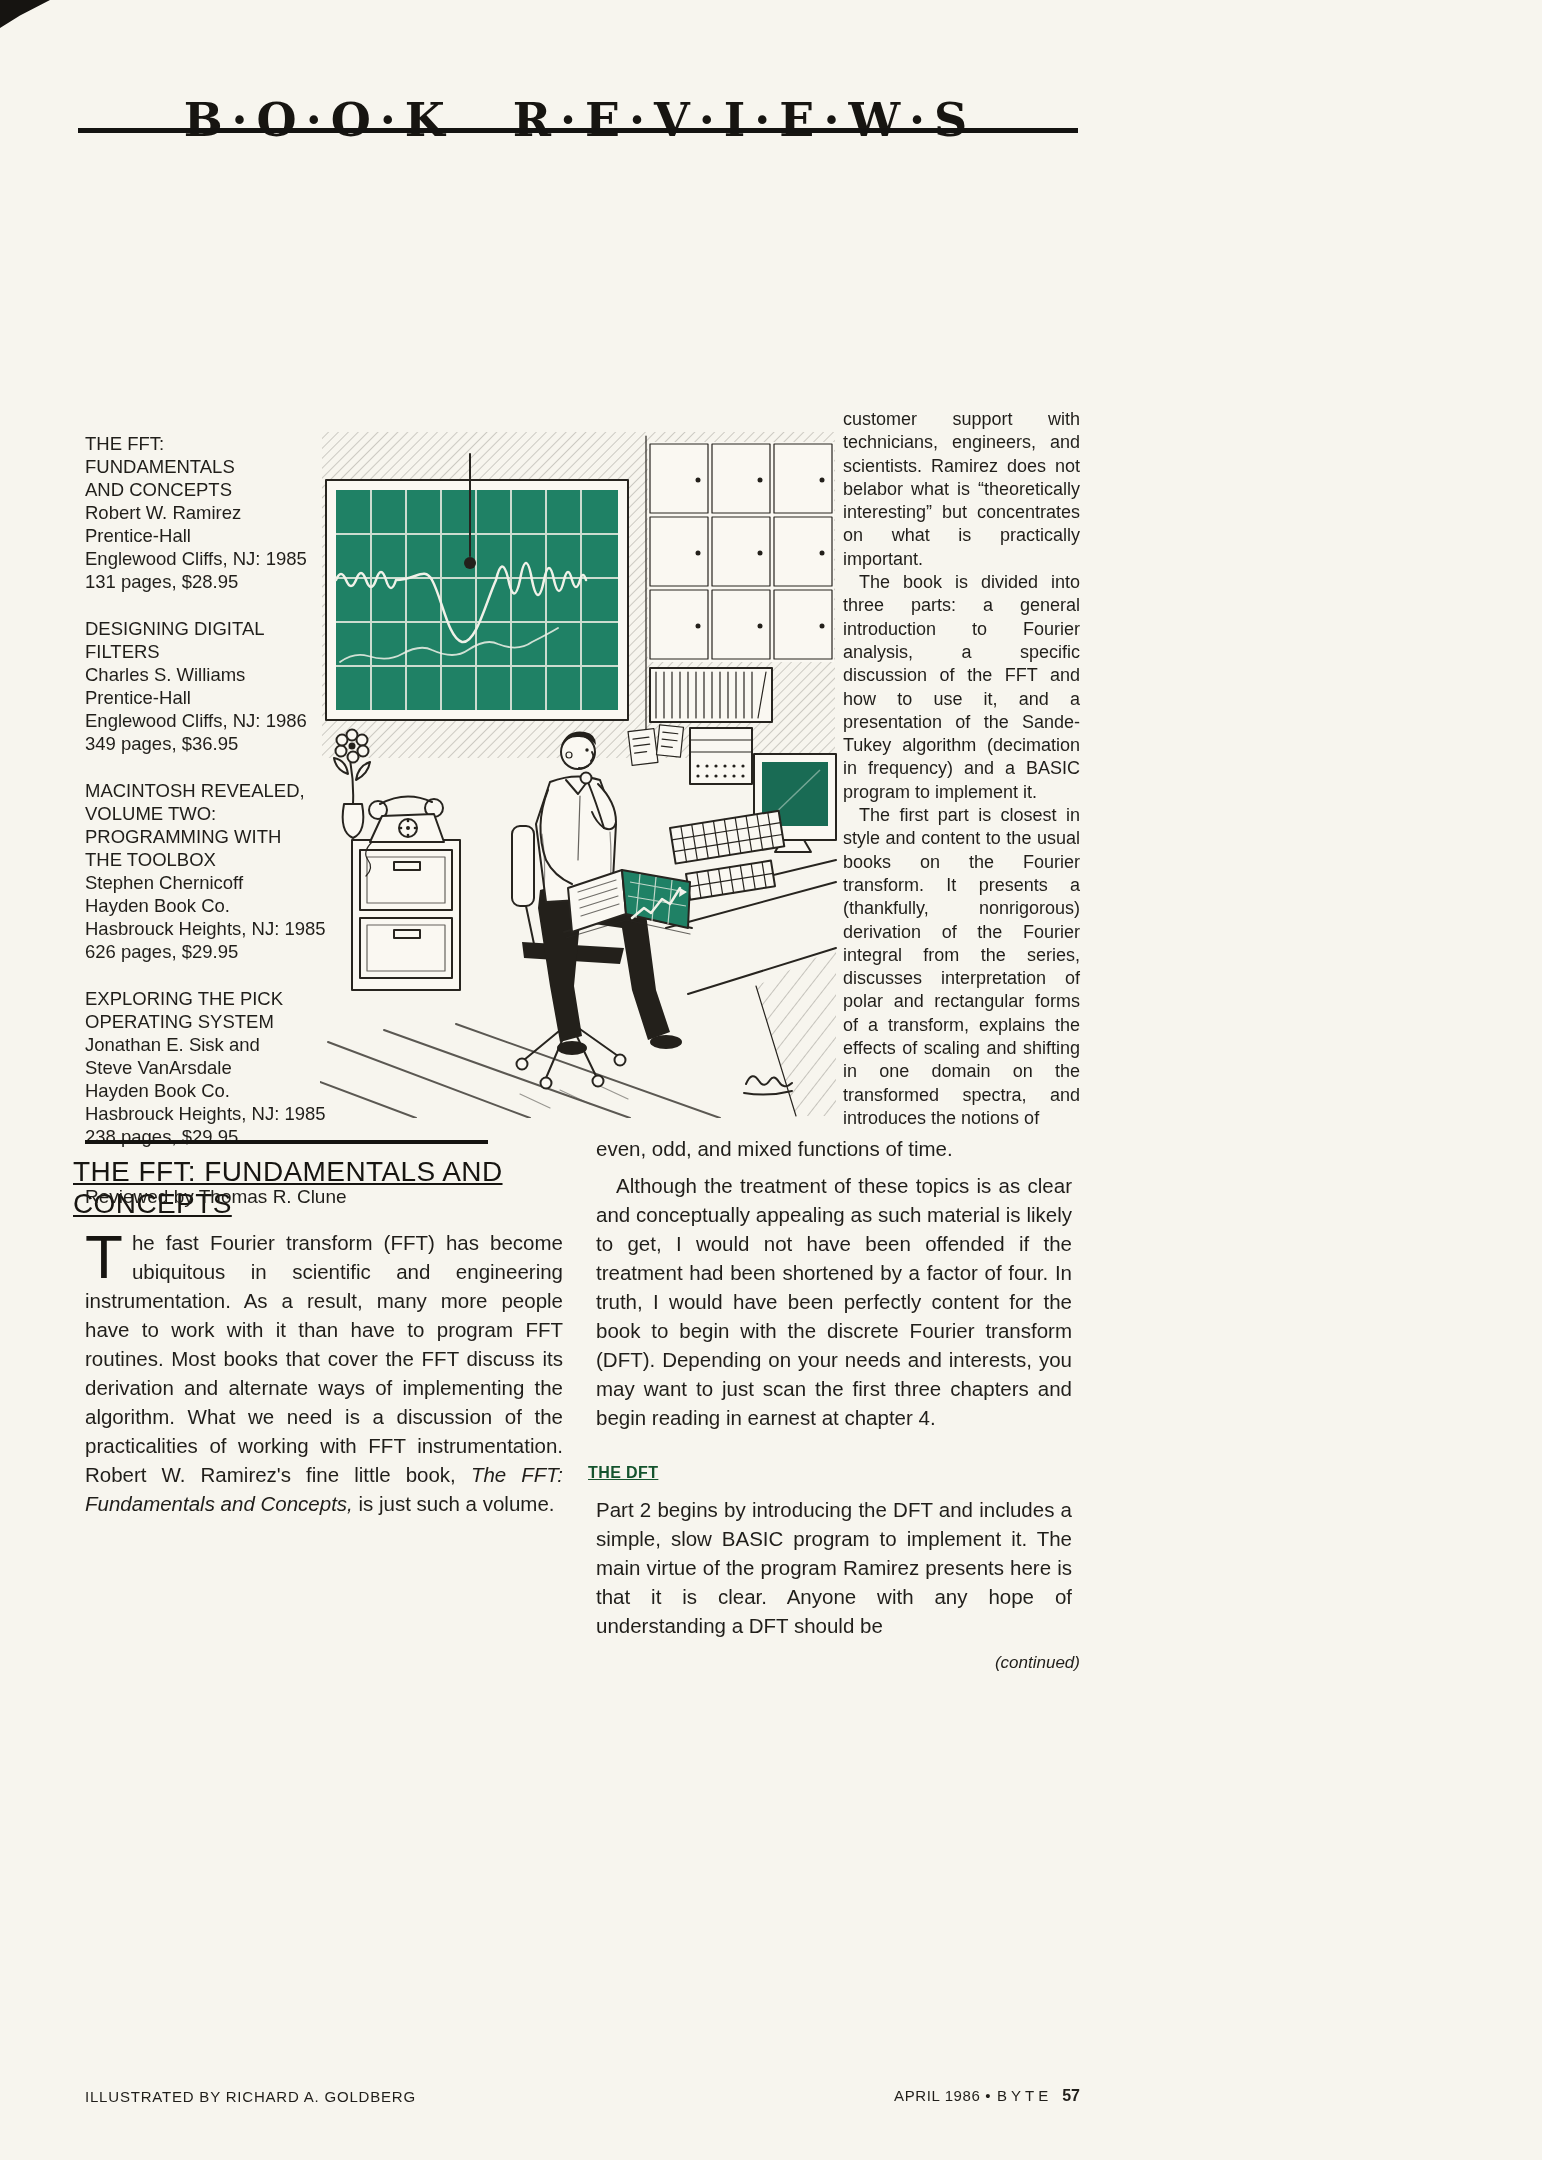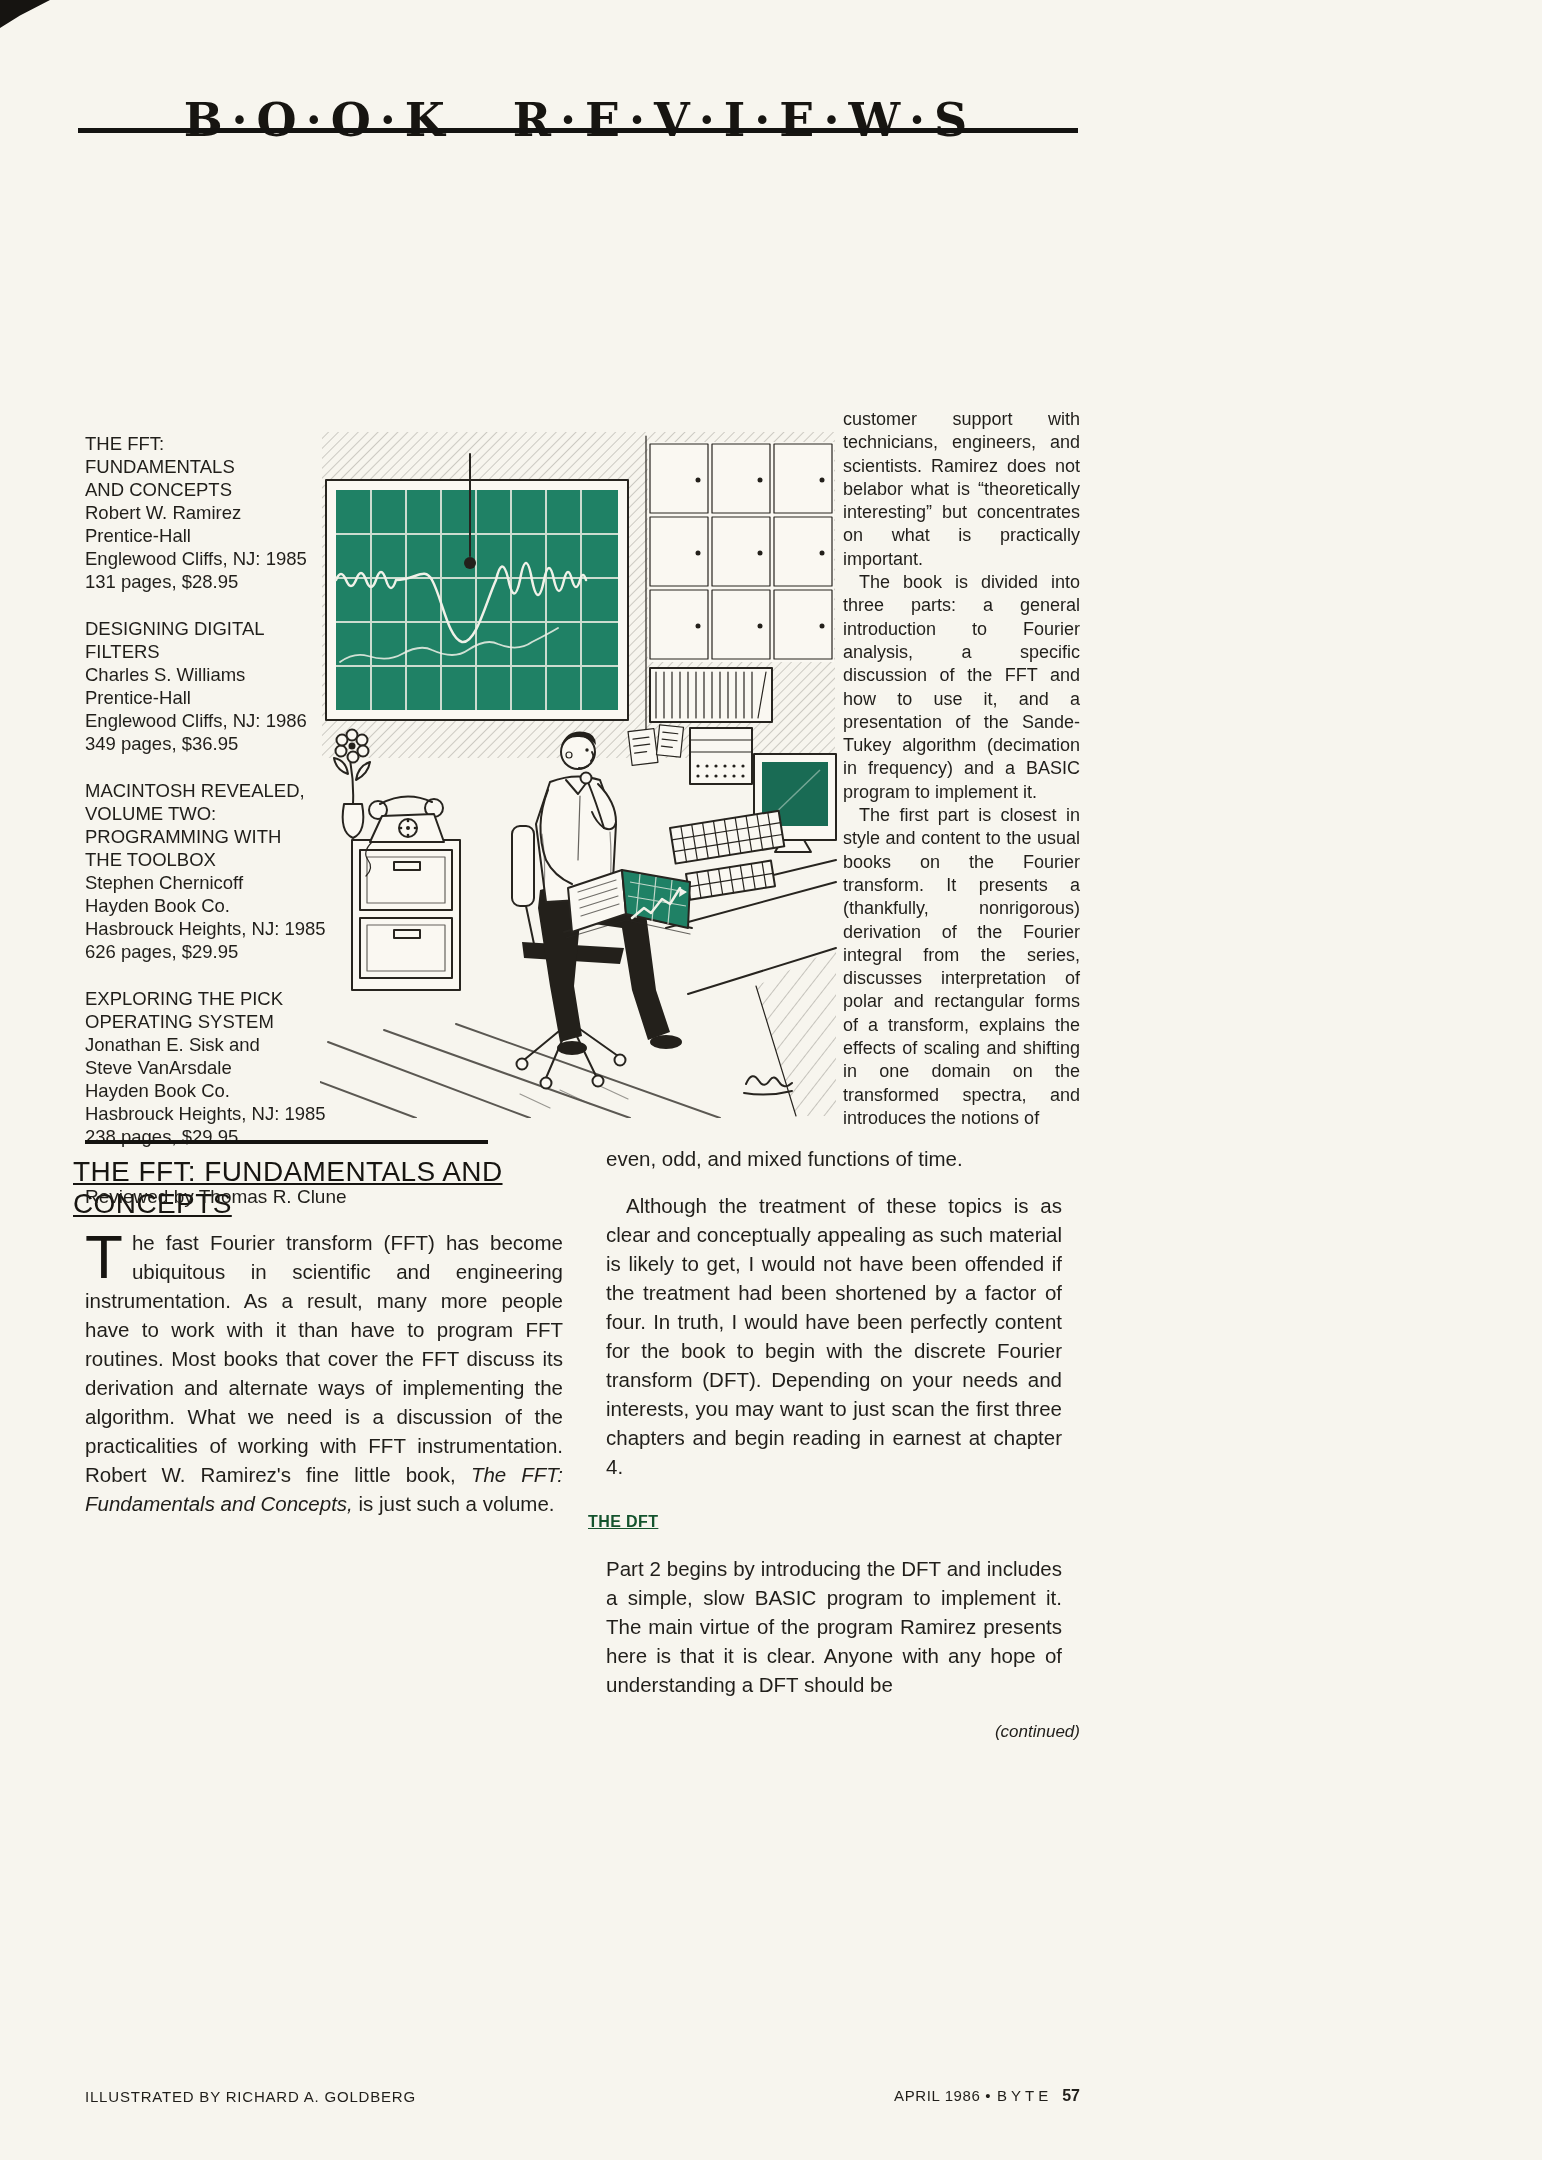--- a/index.html
+++ b/index.html
@@ -35,21 +35,21 @@
   .review-rule{position:absolute;left:85px;top:1140px;width:403px;height:4px;background:#151310;}
   .review-heading{position:absolute;left:73px;top:1156px;width:560px;font-size:28px;
     letter-spacing:0.4px;color:#171511;text-decoration:underline;}
   .review-byline{position:absolute;left:85px;top:1186px;font-size:19px;}
 
   .review-left{position:absolute;left:85px;top:1228px;width:478px;font-size:20.5px;
     line-height:29px;text-align:justify;}
   .review-left p{margin:0;}
   .review-right{position:absolute;left:588px;top:1126px;width:492px;font-size:20.5px;
     line-height:29px;text-align:justify;}
-  .review-right p{margin:18px;}
+  .review-right p{margin:8px;}
   p.indent{text-indent:20px;}
   .dropcap{float:left;font-size:62px;line-height:48px;padding:5px 9px 0 0;color:#171511;}
   .it{font-style:italic;}
   .subhead{font-weight:700;margin:26px 0 4px 0;font-size:16px;letter-spacing:0.4px;color:#14532d;text-decoration:underline;}
   .continued{text-align:right;font-style:italic;font-size:17px;}
 
   .footer-credit{position:absolute;left:85px;top:2088px;font-size:15px;letter-spacing:0.8px;}
   .footer-right{position:absolute;left:680px;top:2087px;width:400px;text-align:right;
     font-size:15px;letter-spacing:0.6px;}
   .footer-right .brand{letter-spacing:4px;margin-left:6px;}

